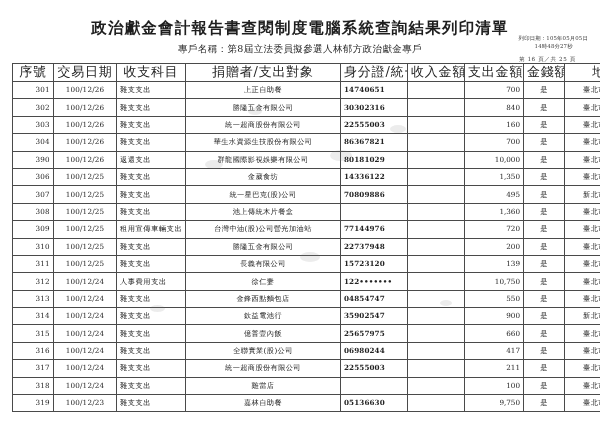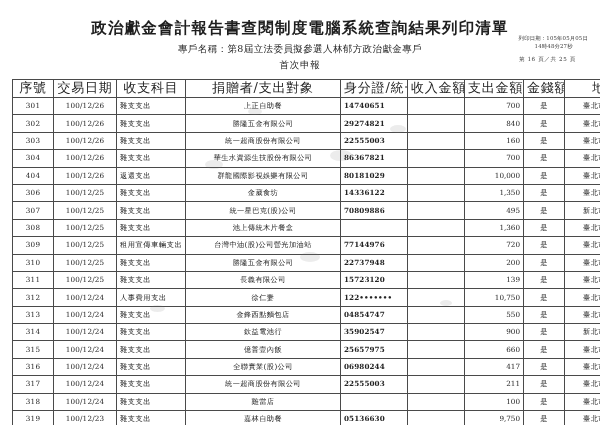--- a/index.html
+++ b/index.html
@@ -90,21 +90,21 @@
     white-space: nowrap;
   }
   table.ledger th {
     text-align: center;
     font-weight: 400;
     letter-spacing: 0.8px;
     font-size: 13px;
     height: 17px;
     margin-left: 44px;
   }
-  .c-seq    { width: 34px;  text-align: center; letter-spacing: 0.3px; }
+  .c-seq    { width: 34px;  text-align: right; letter-spacing: 0.3px; }
   .c-date   { width: 56px;  text-align: center; letter-spacing: 0.2px; font-size: 7.0px;}
   .c-acct   { width: 62px;  text-align: left;   letter-spacing: 0.6px; padding-left: 5px;}
   .c-target { width: 148px; text-align: center;   letter-spacing: 0.4px; padding-left: 5px;}
   .c-id     { width: 60px;  text-align: left;   font-size: 6.3px; letter-spacing: 0.1px; padding-left: 4px; font-weight: bold;}
   .c-in     { width: 50px;  text-align: right;  font-size: 7.0px; padding-right: 4px;}
   .c-out    { width: 52px;  text-align: right;  font-size: 7.0px; padding-right: 4px;}
   .c-cash   { width: 34px;  text-align: center; letter-spacing: 0.2px;}
   .c-addr   { width: 76px;  text-align: center; letter-spacing: 0.5px;}
   thead .c-id { text-align: center; font-size: 6.2px; letter-spacing: 0.1px;}
   thead .c-in, thead .c-out { text-align: center; font-size: 7.2px;}
@@ -118,21 +118,20 @@
   }
 </style>
 </head>
 <body>
 
 <div class="page">
 
   <div class="doc-header">
     <div class="doc-title">政治獻金會計報告書查閱制度電腦系統查詢結果列印清單</div>
     <div class="doc-subtitle">專戶名稱：第8屆立法委員擬參選人林郁方政治獻金專戶</div>
-    <div class="doc-subtitle2">首次申報</div>
 
     <div class="print-meta">
       <div>列印日期：105年05月05日</div>
       <div style="padding-left:16px;">14時48分27秒</div>
     </div>
     <div class="page-meta">第 16 頁／共 25 頁</div>
   </div>
 
   <div class="tbl-wrap">
     <table class="ledger">
@@ -159,21 +158,21 @@
             <td class="c-in"></td>
             <td class="c-out">700</td>
             <td class="c-cash">是</td>
             <td class="c-addr">臺北市萬華區</td>
           </tr>
           <tr>
             <td class="c-seq">302</td>
             <td class="c-date">100/12/26</td>
             <td class="c-acct">雜支支出</td>
             <td class="c-target">勝隆五金有限公司</td>
-            <td class="c-id">29274821</td>
+            <td class="c-id">30302316</td>
             <td class="c-in"></td>
             <td class="c-out">840</td>
             <td class="c-cash">是</td>
             <td class="c-addr">臺北市萬華區</td>
           </tr>
           <tr>
             <td class="c-seq">303</td>
             <td class="c-date">100/12/26</td>
             <td class="c-acct">雜支支出</td>
             <td class="c-target">統一超商股份有限公司</td>
@@ -188,21 +187,21 @@
             <td class="c-date">100/12/26</td>
             <td class="c-acct">雜支支出</td>
             <td class="c-target">華生水資源生技股份有限公司</td>
             <td class="c-id">86367821</td>
             <td class="c-in"></td>
             <td class="c-out">700</td>
             <td class="c-cash">是</td>
             <td class="c-addr">臺北市內湖區</td>
           </tr>
           <tr>
-            <td class="c-seq">404</td>
+            <td class="c-seq">390</td>
             <td class="c-date">100/12/26</td>
             <td class="c-acct">返還支出</td>
             <td class="c-target">群龍國際影視娛樂有限公司</td>
             <td class="c-id">80181029</td>
             <td class="c-in"></td>
             <td class="c-out">10,000</td>
             <td class="c-cash">是</td>
             <td class="c-addr">臺北市大安區</td>
           </tr>
           <tr>

